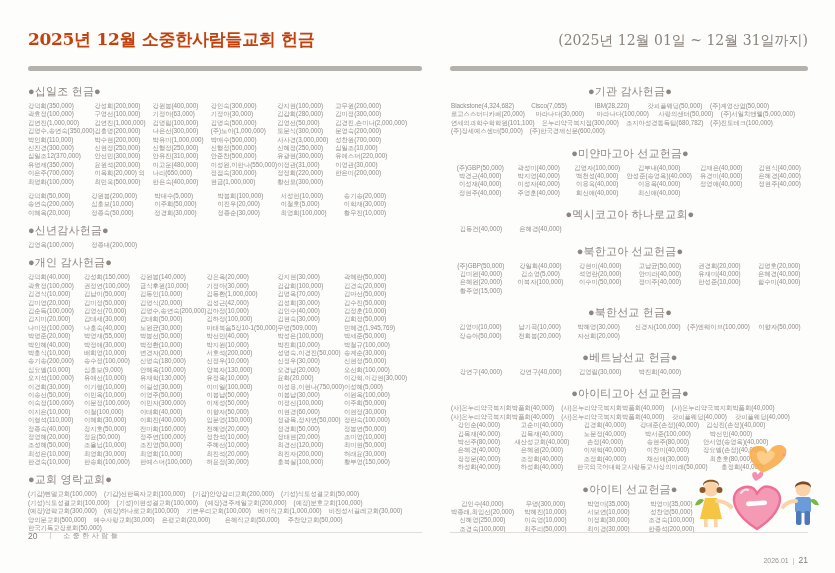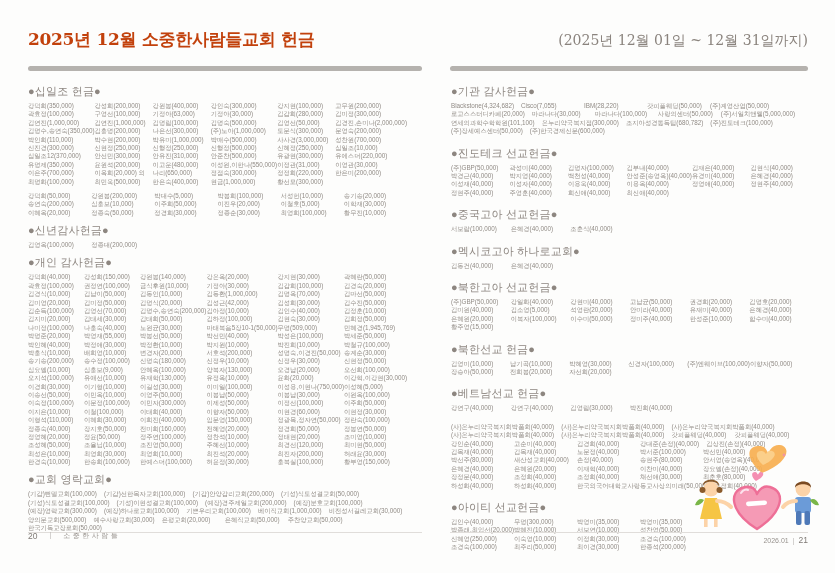--- a/index.html
+++ b/index.html
@@ -9,36 +9,36 @@
   }
   .spread-header{position:absolute;top:28px;left:28px;right:27px;display:flex;justify-content:space-between;align-items:flex-end;}
   .page-title{margin:0;font-family:"DejaVu Serif",serif;font-weight:700;font-size:17px;color:#c2410c;letter-spacing:-0.3px;}
   .date-range{font-family:"DejaVu Serif",serif;font-size:14px;color:#8a837d;padding-bottom:1px;}
   .bar{position:absolute;top:66px;height:5px;border-radius:3px;background:#b5b2ae;}
   .bar-left{left:28px;width:394px;}
   .bar-right{left:450px;width:358px;}
   .main{position:absolute;top:84px;left:28px;display:flex;}
   .page{box-sizing:border-box;}
   .page-left{width:379px;margin-right:44px;}
-  .page-right{width:358px;}
+  .page-right{width:358px;text-align:center;}
   .sec{margin-bottom:6px;}
   .page-right .sec{margin-bottom:10px;}
   .sec-title{margin:0 0 3px;font-size:11px;font-weight:400;color:#8d8680;letter-spacing:0.2px;}
   .entries{margin:0;}
   .entries.grid{display:grid;grid-auto-rows:8.4px;align-items:start;}
   .entries.grid.cols-6{grid-template-columns:repeat(6,1fr);}
   .entries.grid.cols-4{grid-template-columns:repeat(4,63px);}
   .entries.flow{display:flex;flex-wrap:wrap;column-gap:7px;row-gap:0;}
   .entries.flow .entry{min-width:56px;}
   .entry{font-size:6.3px;line-height:8.4px;color:#918b85;white-space:nowrap;}
   .foot-rule{position:absolute;bottom:40px;height:1px;background:#e0ddda;}
   .foot-rule.left{left:28px;width:394px;}
   .foot-rule.right{left:450px;width:358px;}
   .footer-left{position:absolute;bottom:32px;left:28px;font-size:7px;color:#98938e;display:flex;align-items:flex-start;gap:12px;}
-  .footer-right{position:absolute;bottom:28px;right:27px;font-size:7px;color:#98938e;display:flex;align-items:baseline;gap:4px;}
+  .footer-right{position:absolute;bottom:8px;right:27px;font-size:7px;color:#98938e;display:flex;align-items:baseline;gap:4px;}
   .pg-num{font-size:8.5px;color:#7f7a75;}
   .foot-sep{color:#b9b5b1;}
   .foot-label{letter-spacing:2.5px;}
   .illustration{position:absolute;right:8px;bottom:38px;width:140px;height:92px;}
 </style>
 </head>
 <body>
 
 <header class="spread-header">
   <h1 class="page-title">2025년 12월 소중한사람들교회 헌금</h1>
@@ -327,21 +327,21 @@
           <span class="entry">(주)서일치앤웰(5,000,000)</span>
           <span class="entry">연세의과학수학학원(101,100)</span>
           <span class="entry">온누리약국복지점(300,000)</span>
           <span class="entry">조지아성경통독팀(680,782)</span>
           <span class="entry">(주)진도테크(100,000)</span>
           <span class="entry">(주)장세예스센터(50,000)</span>
           <span class="entry">(주)한국경제신문(600,000)</span>
         </div>
       </section>
       <section class="sec">
-        <h2 class="sec-title">●진도테크 선교헌금●</h2>
+        <h2 class="sec-title">●미얀마고아 선교헌금●</h2>
         <div class="entries grid cols-6">
           <span class="entry">(주)GBP(50,000)</span>
           <span class="entry">곽성미(40,000)</span>
           <span class="entry">김명자(100,000)</span>
           <span class="entry">김부내(40,000)</span>
           <span class="entry">김재은(40,000)</span>
           <span class="entry">김현식(40,000)</span>
           <span class="entry">박경근(40,000)</span>
           <span class="entry">박지영(40,000)</span>
           <span class="entry">백천성(40,000)</span>
@@ -354,28 +354,20 @@
           <span class="entry">이용옥(40,000)</span>
           <span class="entry">정영애(40,000)</span>
           <span class="entry">정현주(40,000)</span>
           <span class="entry">정현주(40,000)</span>
           <span class="entry">주영훈(40,000)</span>
           <span class="entry">희신애(40,000)</span>
           <span class="entry">최신애(40,000)</span>
         </div>
       </section>
       <section class="sec">
-        <h2 class="sec-title">●중국고아 선교헌금●</h2>
-        <div class="entries grid cols-6">
-          <span class="entry">서보람(100,000)</span>
-          <span class="entry">은혜경(40,000)</span>
-          <span class="entry">조춘식(40,000)</span>
-        </div>
-      </section>
-      <section class="sec">
         <h2 class="sec-title">●멕시코고아 하나로교회●</h2>
         <div class="entries grid cols-6">
           <span class="entry">김동건(40,000)</span>
           <span class="entry">은혜경(40,000)</span>
         </div>
       </section>
       <section class="sec">
         <h2 class="sec-title">●북한고아 선교헌금●</h2>
         <div class="entries grid cols-6">
           <span class="entry">(주)GBP(50,000)</span>
@@ -416,20 +408,21 @@
       <section class="sec">
         <h2 class="sec-title">●베트남선교 헌금●</h2>
         <div class="entries grid cols-6">
           <span class="entry">강연구(40,000)</span>
           <span class="entry">강연구(40,000)</span>
           <span class="entry">김영림(30,000)</span>
           <span class="entry">박진희(40,000)</span>
         </div>
       </section>
       <section class="sec">
+        <h2 class="sec-title">●아이티고아 선교헌금●</h2>
         <div class="entries flow">
           <span class="entry">(사)온누리약국복지회박품회(40,000)</span>
           <span class="entry">(사)온누리약국복지회박품회(40,000)</span>
           <span class="entry">(사)온누리약국복지회박품회(40,000)</span>
           <span class="entry">(사)온누리약국복지회박품회(40,000)</span>
           <span class="entry">(사)온누리약국복지회박품회(40,000)</span>
           <span class="entry">갓피플웨딩(40,000)</span>
           <span class="entry">갓피플웨딩(40,000)</span>
           <span class="entry">강인순(40,000)</span>
           <span class="entry">고순미(40,000)</span>

